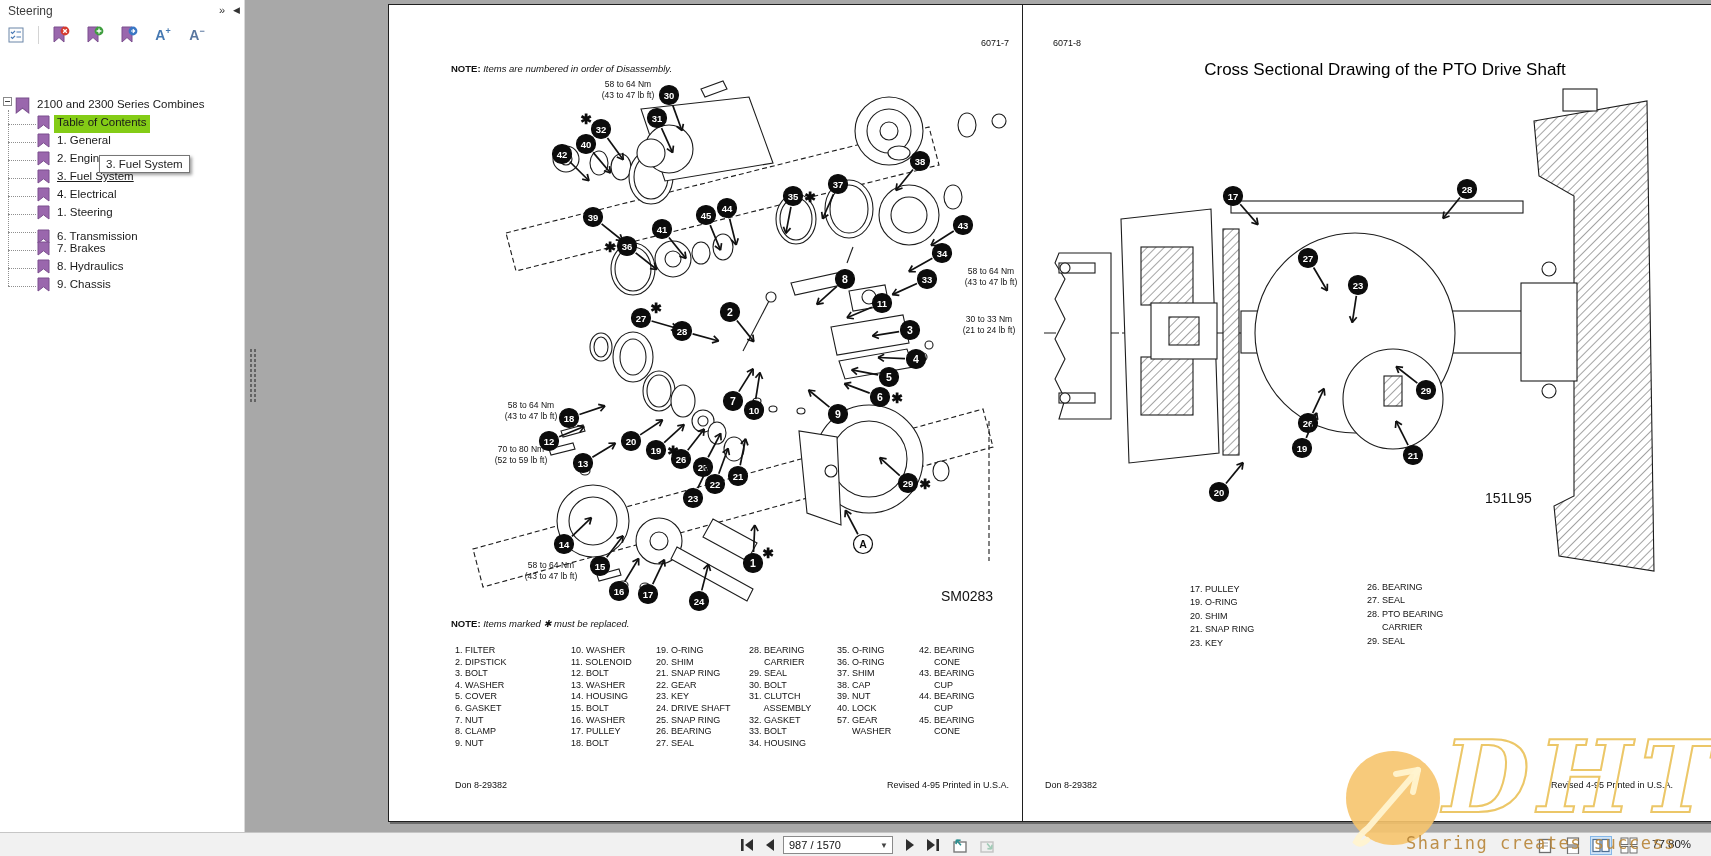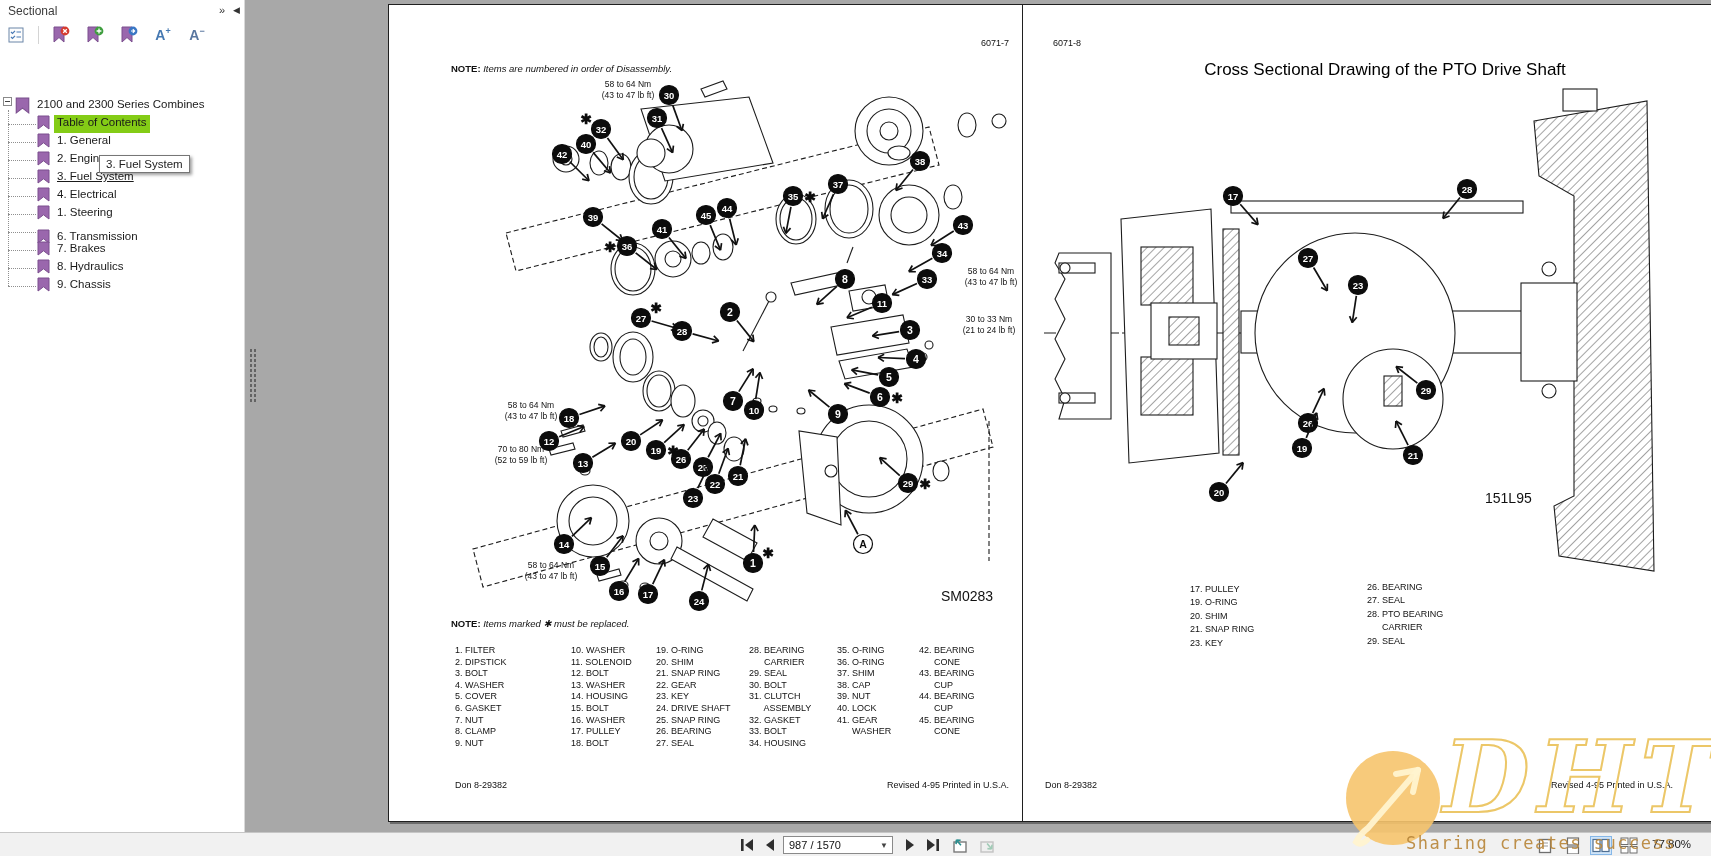--- a/index.html
+++ b/index.html
@@ -59,21 +59,21 @@
   
   .wm { position:absolute; left:0; top:0; width:1711px; height:856px; pointer-events:none; z-index:20; }
 </style>
 </head>
 <body>
 
 <div class="app">
 
   <div class="bm-panel">
     <div class="bm-header">
-      <span>Sectional</span>
+      <span>Steering</span>
       <span class="bm-header-icons">
         <span class="bm-hicon">»</span>
         <span class="bm-hicon" style="font-size:9px;">◀</span>
       </span>
     </div>
     <div class="bm-toolbar">
       <span class="bm-tbtn">
         <svg width="16" height="16">
             <rect x="1" y="1" width="14" height="14" fill="#fdfdfd" stroke="#6b86a8"></rect>
             <path d="M3 5 l1.5 1.5 L7 3.8" stroke="#4a7ab5" fill="none" stroke-width="1.2"></path>
@@ -663,21 +663,21 @@
       ASSEMBLY
 32. GASKET
 33. BOLT
 34. HOUSING</div>
           <div class="abs parts" style="left: 448px; top: 640px;">35. O-RING
 36. O-RING
 37. SHIM
 38. CAP
 39. NUT
 40. LOCK
-41. GEAR
+57. GEAR
       WASHER</div>
           <div class="abs parts" style="left: 530px; top: 640px;">42. BEARING
       CONE
 43. BEARING
       CUP
 44. BEARING
       CUP
 45. BEARING
       CONE</div>
         </div>

